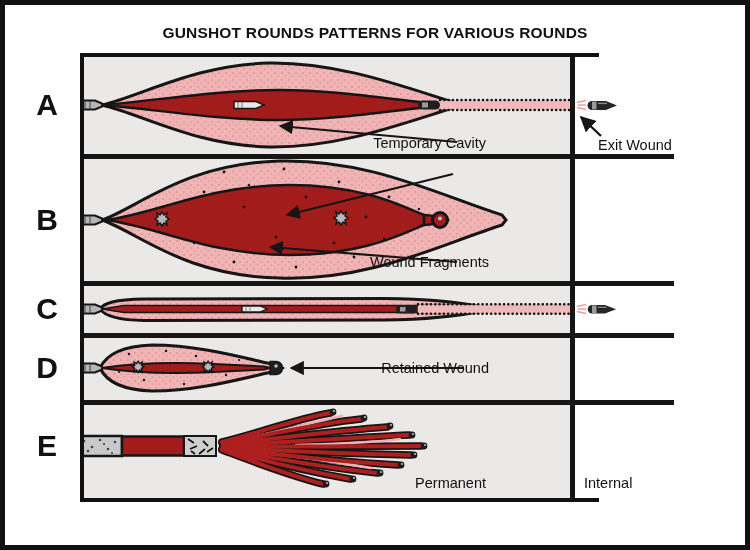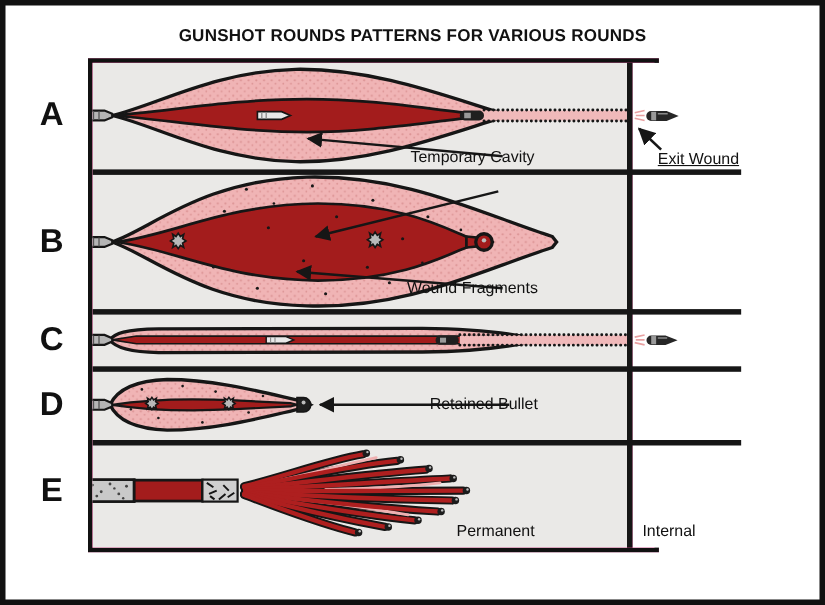--- a/index.html
+++ b/index.html
@@ -11,21 +11,21 @@
   .title{
     position:absolute;top:19px;left:0;width:100%;text-align:center;
     font-size:15.5px;font-weight:bold;letter-spacing:.2px;
   }
   .row-letter{
     position:absolute;left:24px;width:36px;text-align:center;
     font-size:30px;font-weight:bold;line-height:30px;
   }
   .diagram{
     position:absolute;left:75px;top:48px;width:519px;height:449px;
-    border:4px solid #111;box-sizing:border-box;background:#ec4899;padding-left:40px;
+    border:4px solid #111;box-sizing:border-box;background:#15803d;padding-left:40px;
   }
   .diagram svg{position:absolute;left:0;top:0;display:block;}
   .lbl{
     position:absolute;font-size:14.5px;line-height:15px;white-space:nowrap;
     color:#111;
   }
   .lbl.right{text-align:right;}
 </style>
 </head>
 <body>
@@ -259,20 +259,20 @@
         <path d="M493,249.5 l9,-2 M493,254.5 l9,2 M494,252 h8" stroke="#e8a0a1" stroke-width="1.5" fill="none"></path>
         <g>
           <path d="M508,248 a4.3,4.3 0 0 0 0,8.6 h13 l11,-4.3 l-11,-4.3 z" fill="#262626"></path>
           <rect x="508" y="248.5" width="4.5" height="7.5" fill="#9a9a9a"></rect>
           <path d="M514,250.3 h8.5" stroke="#8a8a8a" stroke-width="1.3"></path>
         </g>
       </g>
     </svg>
 
     <div class="lbl right" style="right:109px;top:79px;">Temporary Cavity</div>
-    <div class="lbl" style="left:514px;top:81px;text-decoration:underline;">Exit Wound</div>
+    <div class="lbl" style="left:514px;top:81px;">Exit Wound</div>
     <div class="lbl right" style="right:106px;top:198px;">Wound Fragments</div>
-    <div class="lbl right" style="right:106px;top:304px;">Retained Bullet</div>
+    <div class="lbl right" style="right:106px;top:304px;">Retained Wound</div>
     <div class="lbl right" style="right:109px;top:419px;">Permanent</div>
     <div class="lbl" style="left:500px;top:419px;">Internal</div>
   </div>
 
 </div>
 
 </body></html>

